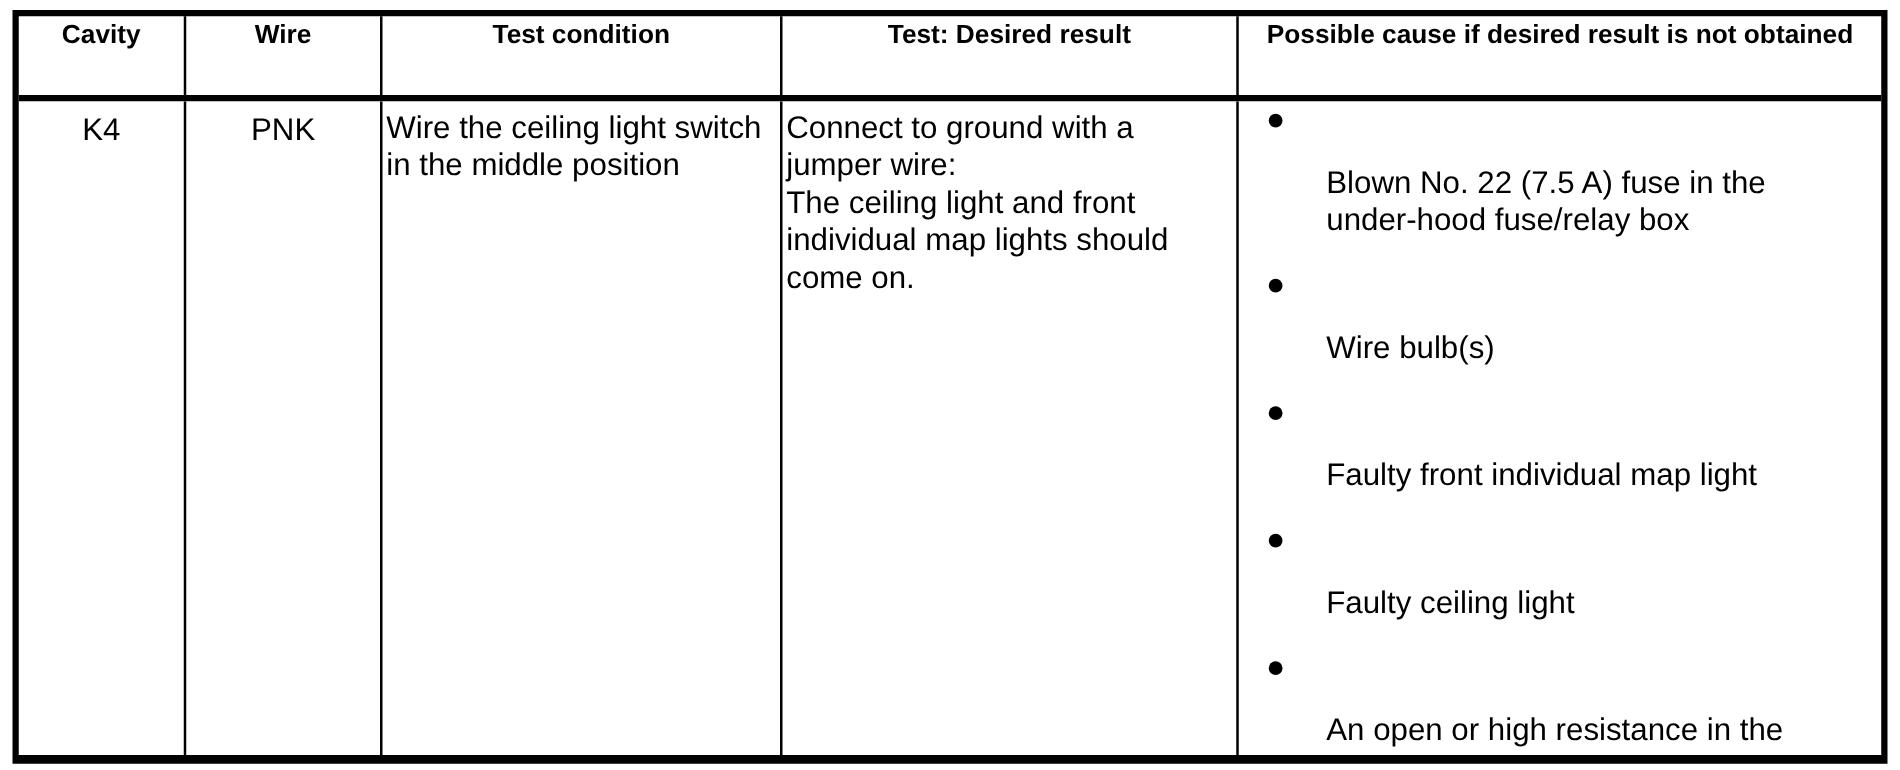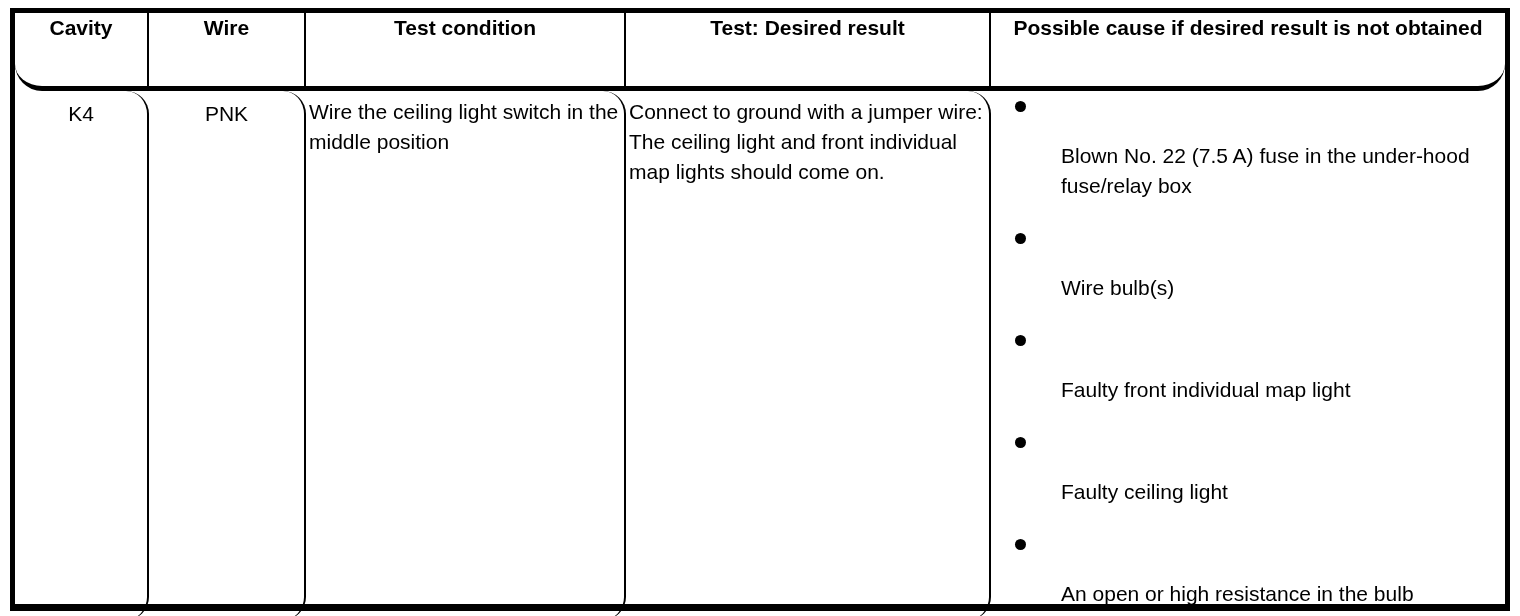--- a/index.html
+++ b/index.html
@@ -6,35 +6,35 @@
   html,body { background:#ffffff; }
   body {
     width:1520px; height:616px; position:relative; overflow:hidden;
     font-family:"Liberation Sans","DejaVu Sans",sans-serif;
     color:#000000; -webkit-font-smoothing:antialiased;
   }
   .tbl {
     position:absolute; left:10px; top:8px; width:1500px; height:603px;
     border:5px solid #000; border-bottom-width:7px; background:#fff;
   }
-  .hrow { display:flex; height:78px; border-bottom:5px solid #000;border-radius:27px; }
+  .hrow { display:flex; height:68px; border-bottom:5px solid #000; }
   .brow { display:flex; height:529px; overflow:hidden; }
   .cell { flex:0 0 auto; overflow:hidden; }
   .cell.rule { border-right:2px solid #000; }
   
   .w1 { width:134px; }
   .w2 { width:157px; }
   .w3 { width:320px; }
   .w4 { width:365px; }
   .w5 { width:514px; }
   .hcell {
     font-weight:bold; font-size:21px; line-height:28px;
     text-align:center; padding:1px 6px 0 6px;
   }
-  .bcell { font-size:21px; line-height:30px;border-radius:23px; }
+  .bcell { font-size:25px; line-height:30px; }
   .center { text-align:center; padding-top:8px; }
   .c3 { padding:6px 2px 0 3px; }
   .c4 { padding:6px 1px 0 3px; }
   .c5 { padding:4px 6px 0 22px; }
   .cause { margin-bottom:32px; }
   .bullet {
     display:block; width:11px; height:11px; border-radius:50%;
     background:#000; margin:6px 0 0 2px;
   }
   .cause-text { margin-top:29px; line-height:30px; padding-right:28px;margin-left:48px; }

